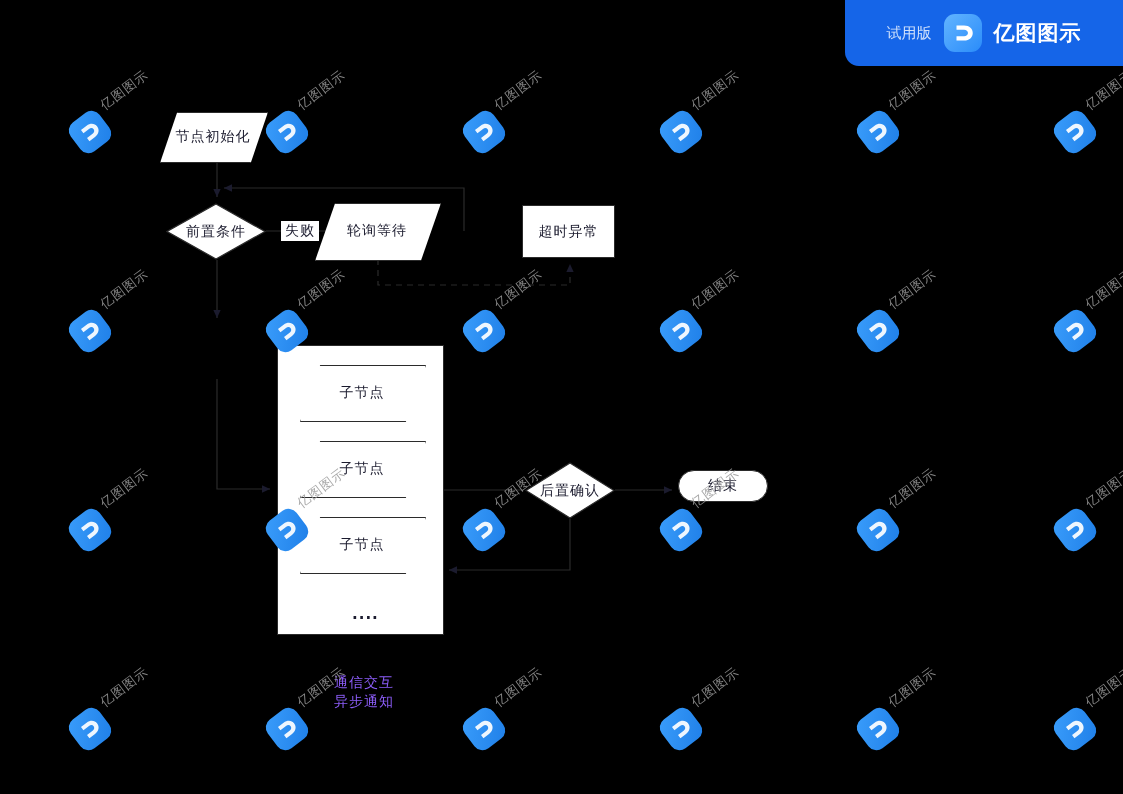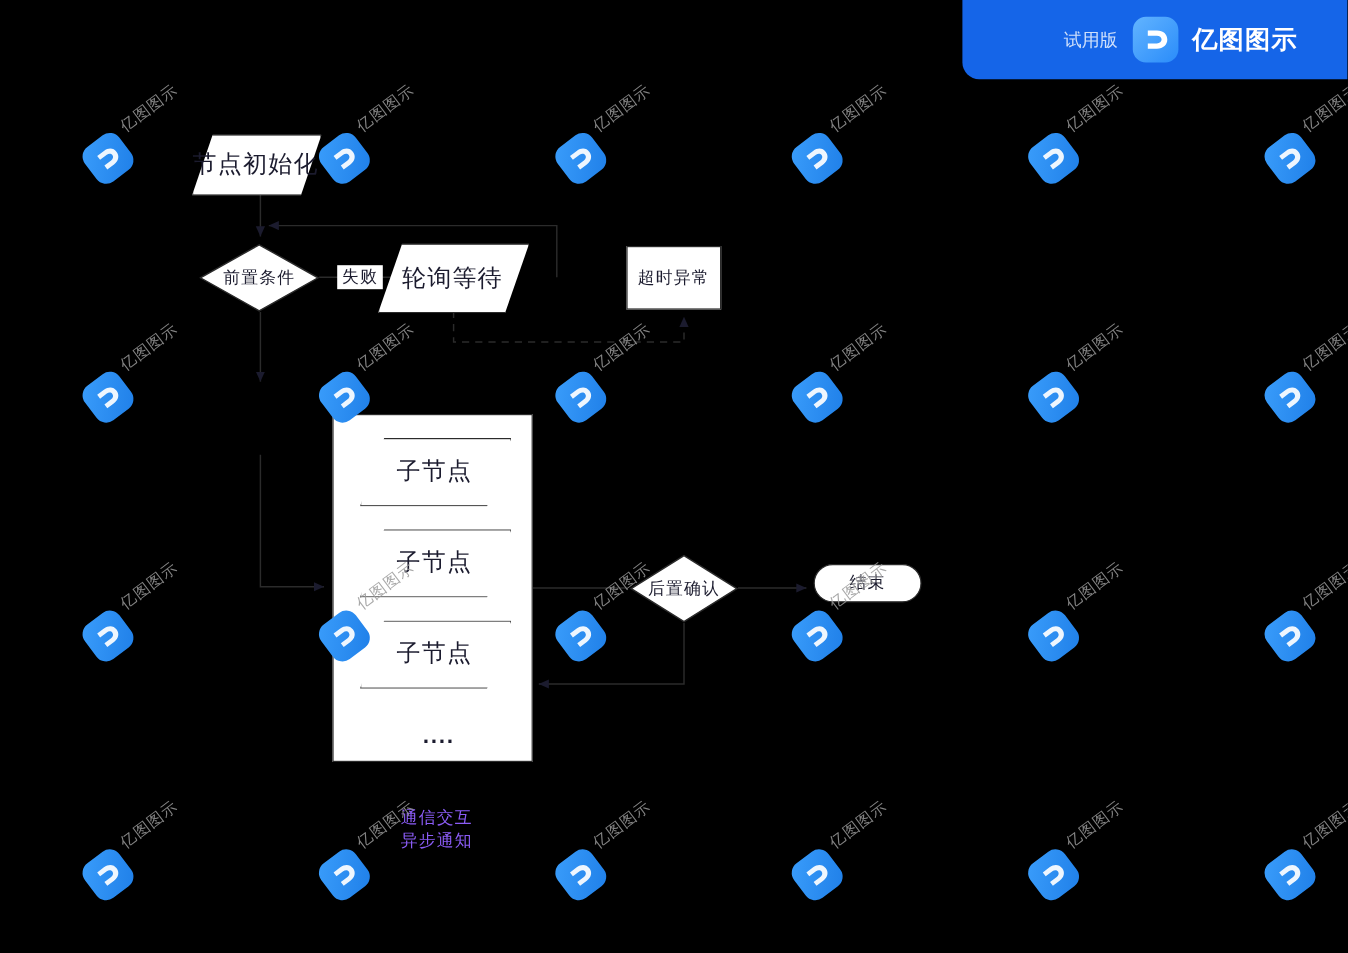--- a/index.html
+++ b/index.html
@@ -75,21 +75,20 @@
     top: 0;
     width: 278px;
     height: 66px;
     background: #1565e8;
     border-bottom-left-radius: 14px;
     display: flex;
     align-items: center;
     justify-content: center;
     gap: 12px;
     z-index: 60;
-    padding-left: 43px;
   }
   .brand-trial {
     color: #cfe0fb;
     font-size: 15px;
     font-family: "DejaVu Sans", sans-serif;
   }
   .brand-logo {
     width: 38px;
     height: 38px;
     border-radius: 11px;
@@ -133,21 +132,21 @@
     width: 100%; height: 100%;
   }
   .para-label {
     position: absolute;
     left: 0; top: 0;
     width: 100%; height: 100%;
     display: flex;
     align-items: center;
     justify-content: center;
     color: #1b1b2e;
-    font-size: 20px;
+    font-size: 14px;
     font-family: "DejaVu Sans", sans-serif;
     letter-spacing: 1px;
   }
   .rect {
     background: #ffffff;
     border: 1px solid #2b2b2b;
   }
   .stadium {
     background: #ffffff;
     border: 1px solid #2b2b2b;
@@ -257,21 +256,21 @@
       <polygon points="50,1 99,28.5 50,56 1,28.5" fill="#ffffff" stroke="#2b2b2b" stroke-width="1.2"></polygon>
     </svg>
     <div class="diamond-label">前置条件</div>
   </div>
 
   <div class="para-wrap" style="left:315px; top:203px; width:124px; height:56px;">
     <div class="para para-shape"></div>
     <div class="para-label">轮询等待</div>
   </div>
 
-  <div class="node rect" style="left:522px; top:205px; width:79px; height:53px;">
+  <div class="node rect" style="left:522px; top:205px; width:93px; height:53px;">
     <span>超时异常</span>
   </div>
 
 
   <div class="para-wrap" style="left:300px; top:365px; width:124px; height:55px;">
     <div class="para para-shape"></div>
     <div class="para-label">子节点</div>
   </div>
 
   <div class="para-wrap" style="left:300px; top:441px; width:124px; height:55px;">

